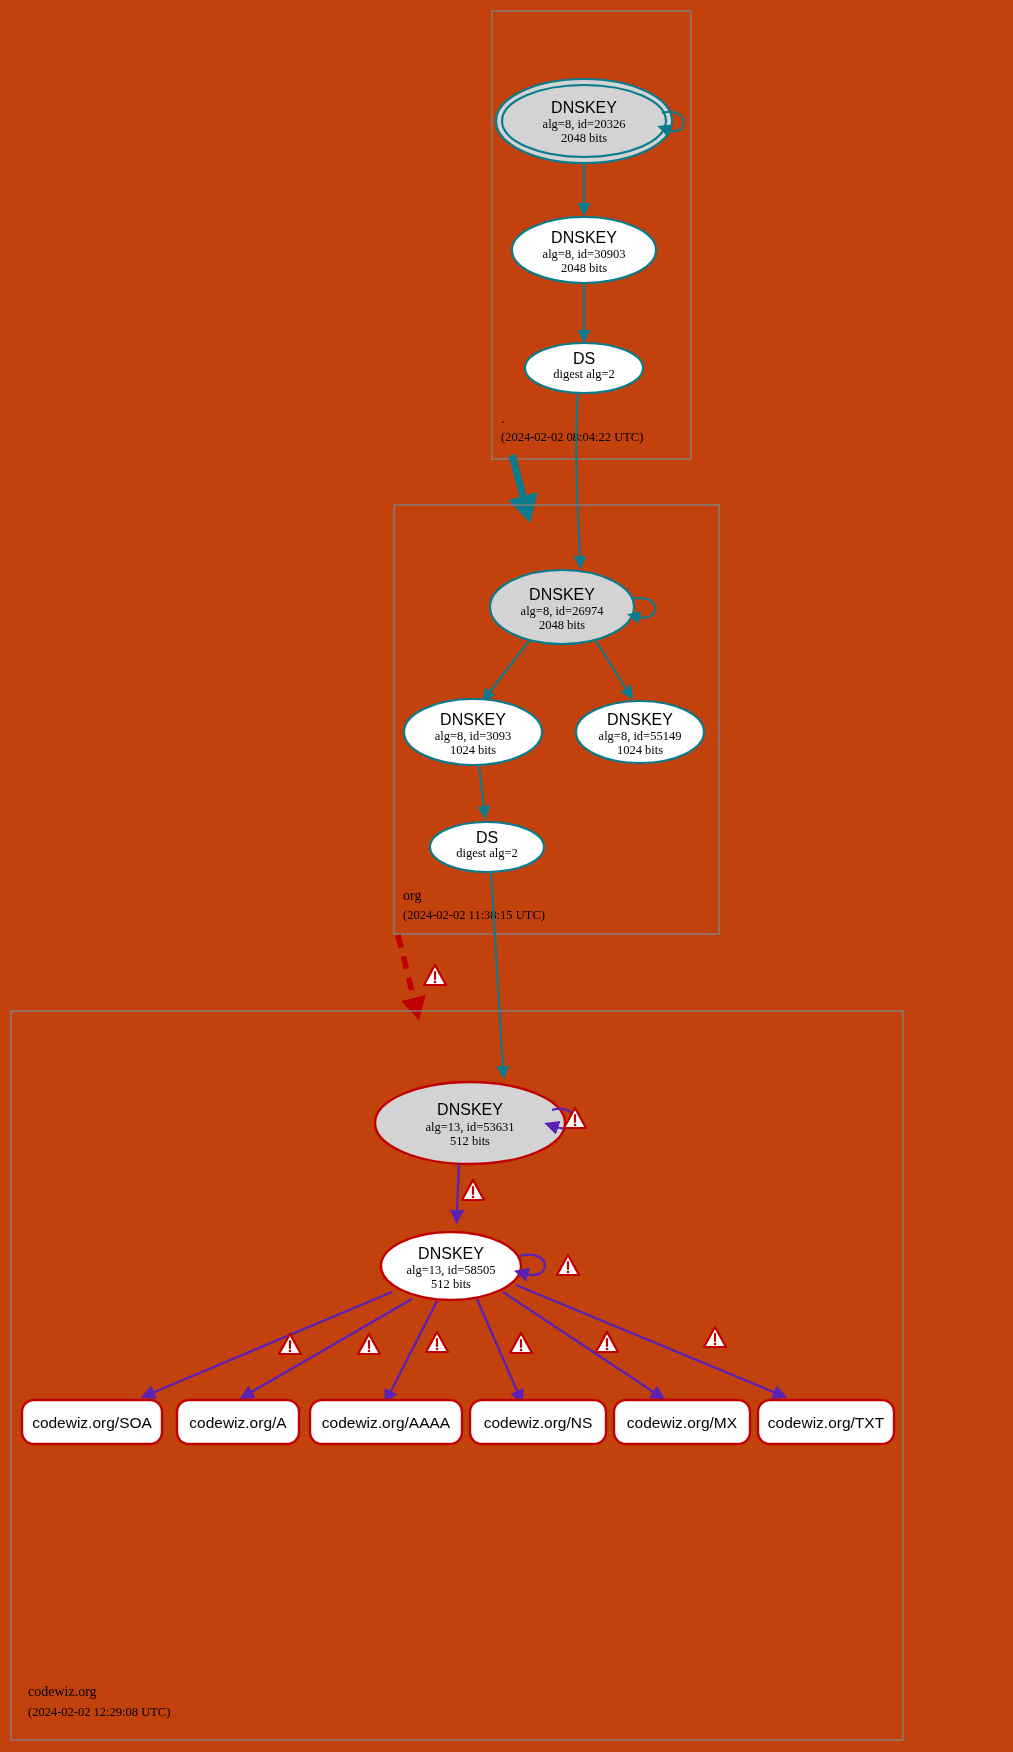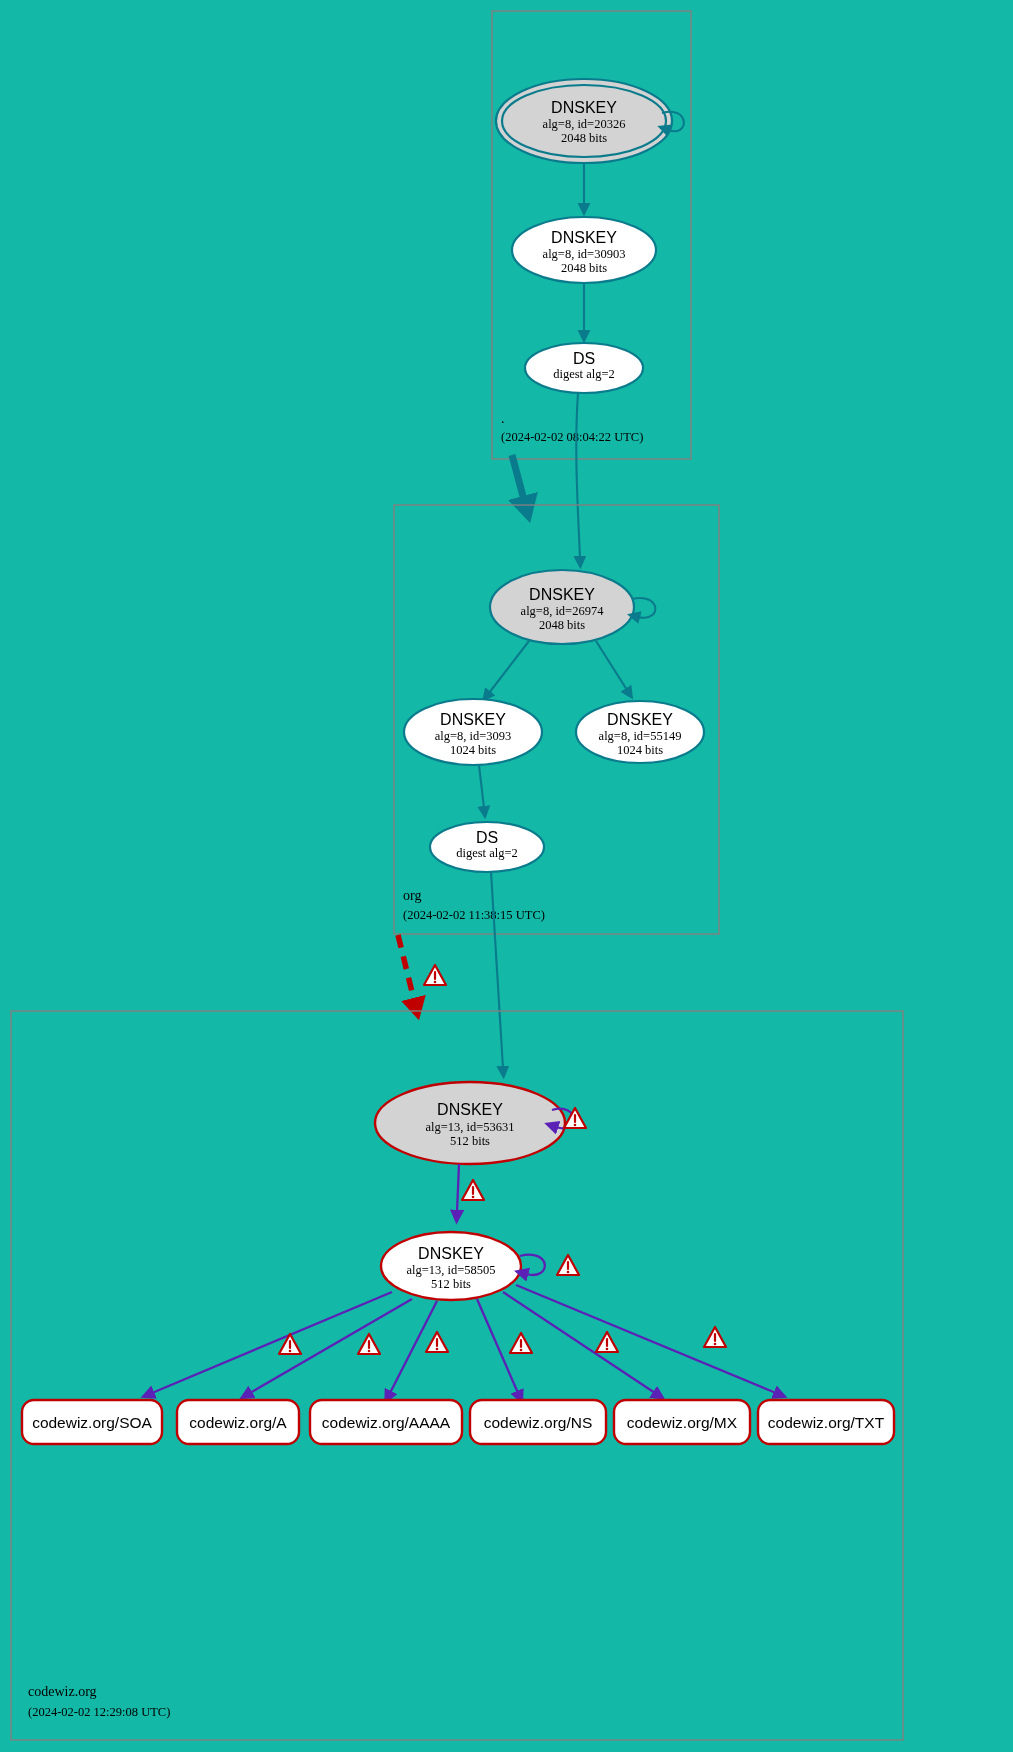--- a/index.html
+++ b/index.html
@@ -7,21 +7,21 @@
     padding: 0;
     background: #ffffff;
   }
   body {
     font-family: "Liberation Sans", sans-serif;
   }
   #stage {
     position: relative;
     width: 1013px;
     height: 1752px;
-    background: #14b8a6;
+    background: #c2410c;
     overflow: hidden;
   }
   svg.diagram {
     position: absolute;
     top: 0;
     left: 0;
     width: 1013px;
     height: 1752px;
   }
   .zonebox {

